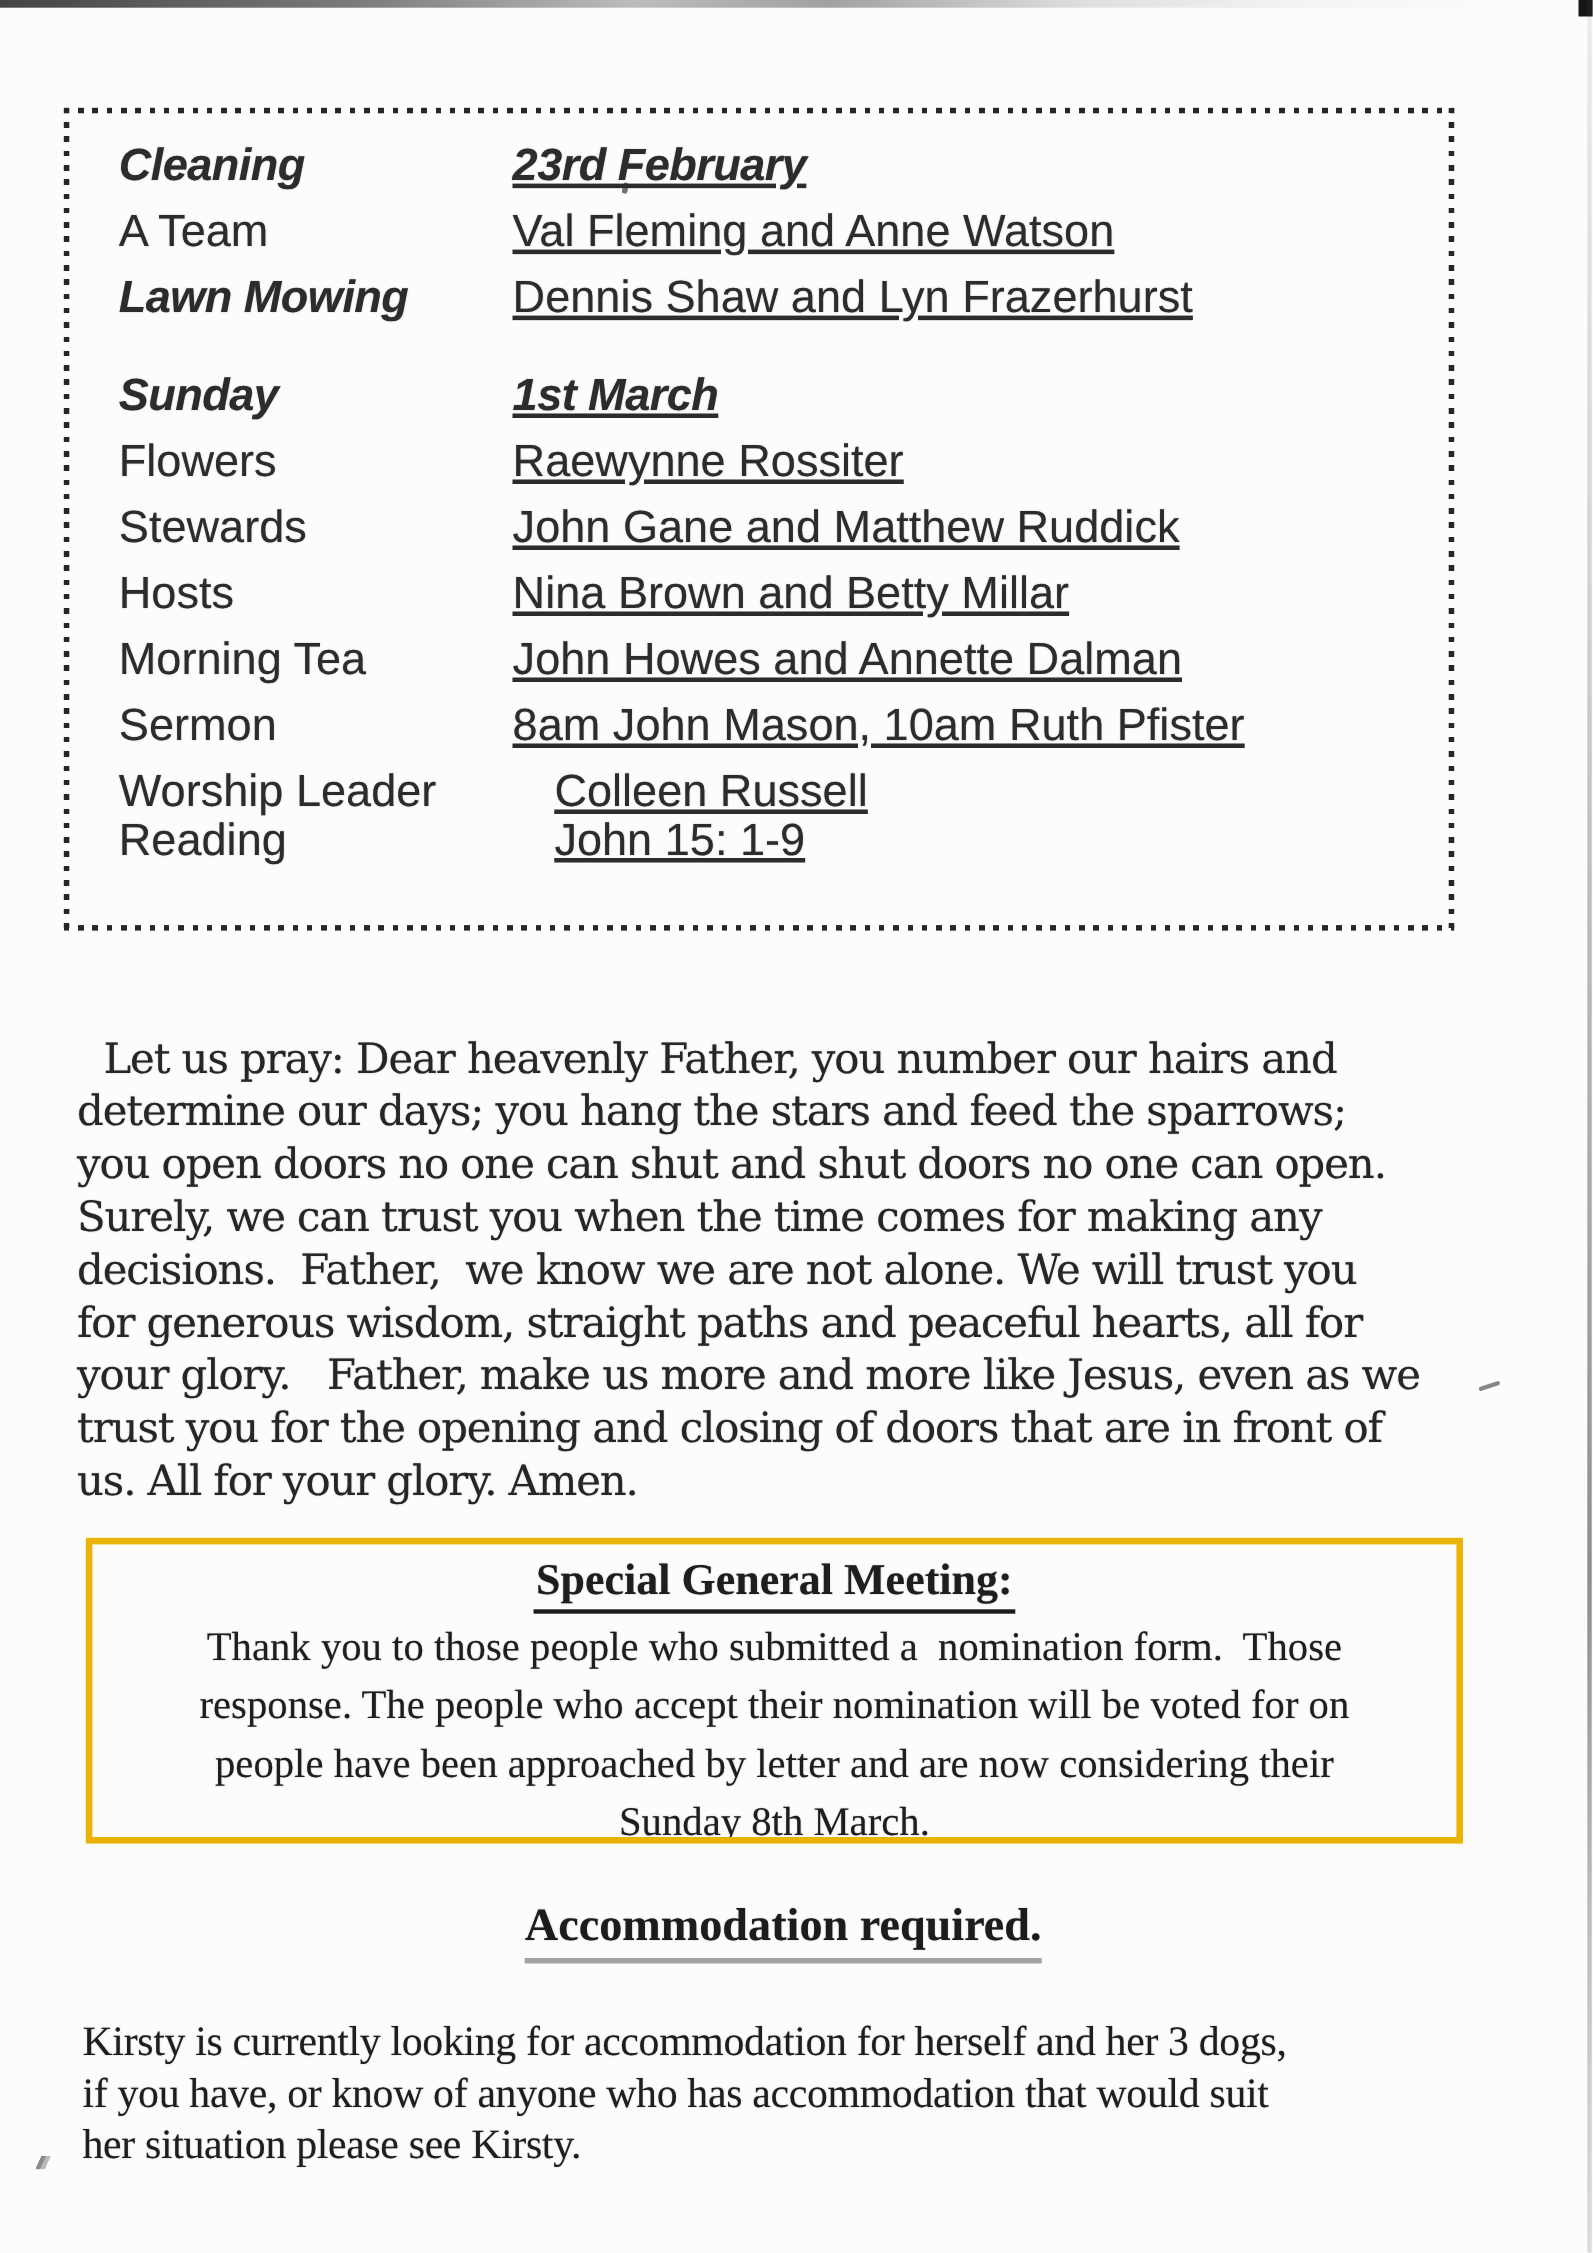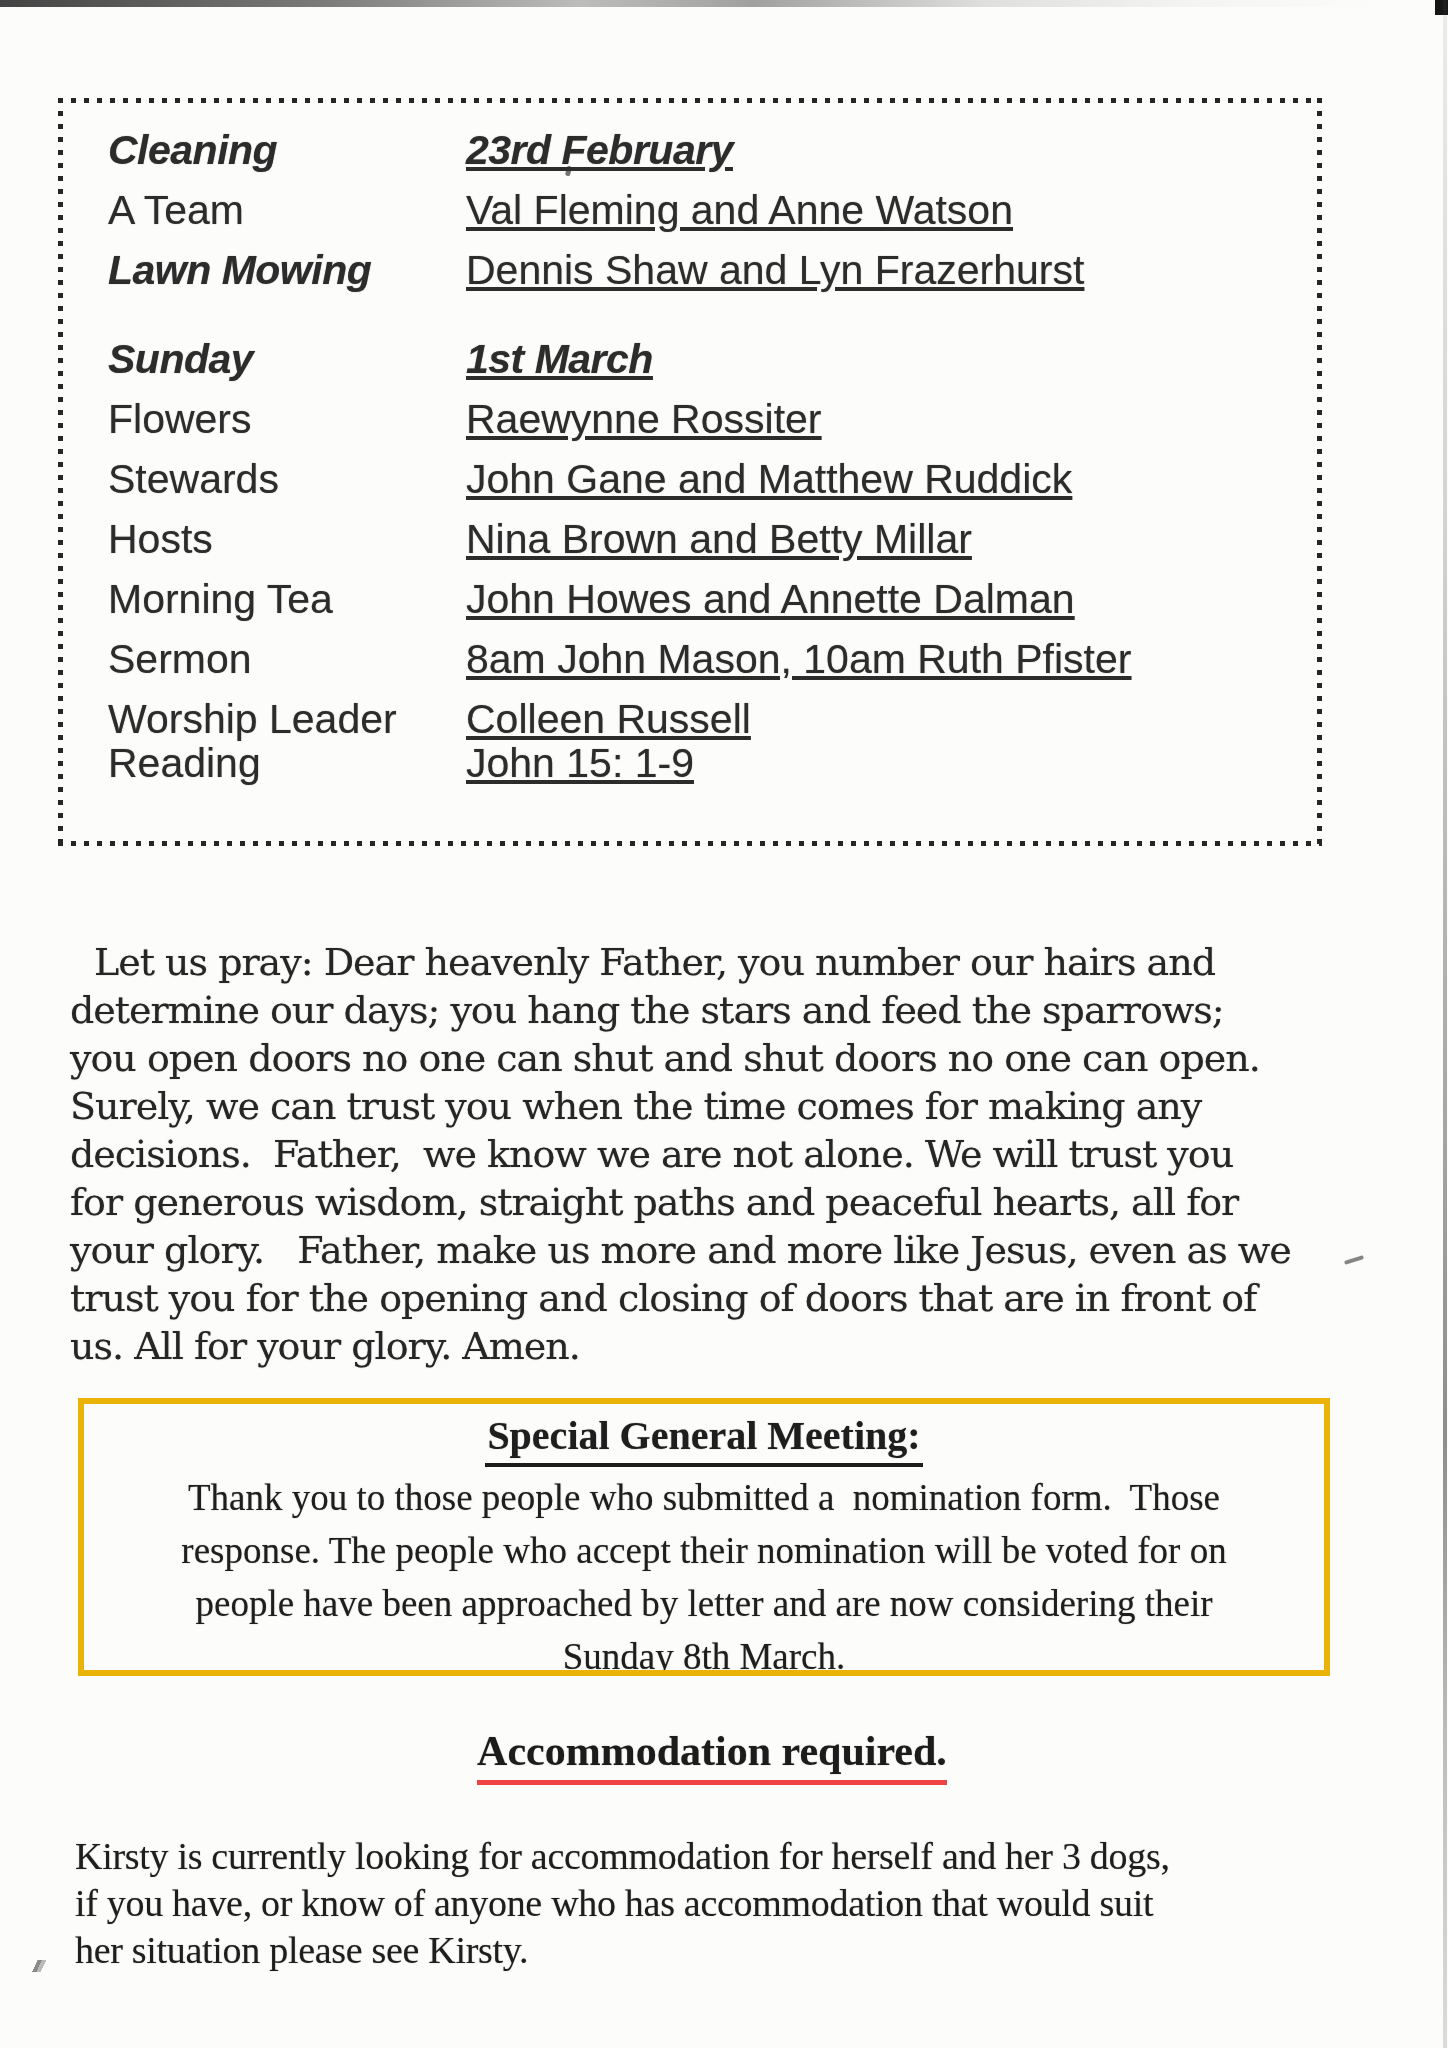--- a/index.html
+++ b/index.html
@@ -56,21 +56,21 @@
       repeating-linear-gradient(to bottom, #262626 0 5px, transparent 5px 13px),
       repeating-linear-gradient(to bottom, #262626 0 5px, transparent 5px 13px);
     background-size:100% 5px, 100% 5px, 5px 100%, 5px 100%;
     background-position:0 0, 0 100%, 0 0, 100% 0;
     background-repeat:no-repeat;
     font-family:"Liberation Sans","DejaVu Sans",sans-serif;
     font-size:41px; line-height:1; color:#2c2c2c;
   }
   .roster-section + .roster-section { margin-top:48px; }
   .roster-row { display:flex; margin-bottom:19px; }
-  .roster-row.tight { margin-bottom:3px; }
+  .roster-row.tight { margin-bottom:3px;gap:38px; }
   .roster-label { width:358px; flex:0 0 358px; }
   .roster-value { flex:1;text-decoration:underline; }
   .roster-label.hdr, .roster-value.hdr { font-weight:bold; font-style:italic; letter-spacing:-0.5px; }
 
   
   .prayer {
     position:absolute; left:70px; top:938px; width:1330px;
     font-family:"DejaVu Serif","Liberation Serif",serif;
     font-size:38px; line-height:48px; letter-spacing:-1px; color:#262626;
   }
@@ -93,21 +93,21 @@
   }
   .meeting-body { font-size:37px; line-height:53px; }
 
   
   .accommodation-heading-wrap {
     position:absolute; left:0; top:1727px; width:1424px; text-align:center;
     font-family:"Liberation Serif","DejaVu Serif",serif; color:#1c1c1c;
   }
   .accommodation-title {
     display:inline-block; font-size:42px; font-weight:bold;
-    border-bottom:5px solid #ef4444; padding-bottom:5px;
+    border-bottom:5px solid #a3a3a3; padding-bottom:5px;
   }
   .accommodation-para {
     position:absolute; left:75px; top:1833px; width:1360px;
     font-family:"Liberation Serif","DejaVu Serif",serif;
     font-size:38px; line-height:47px; letter-spacing:-0.3px; color:#1e1e1e;
   }
 </style>
 </head>
 <body>
 

